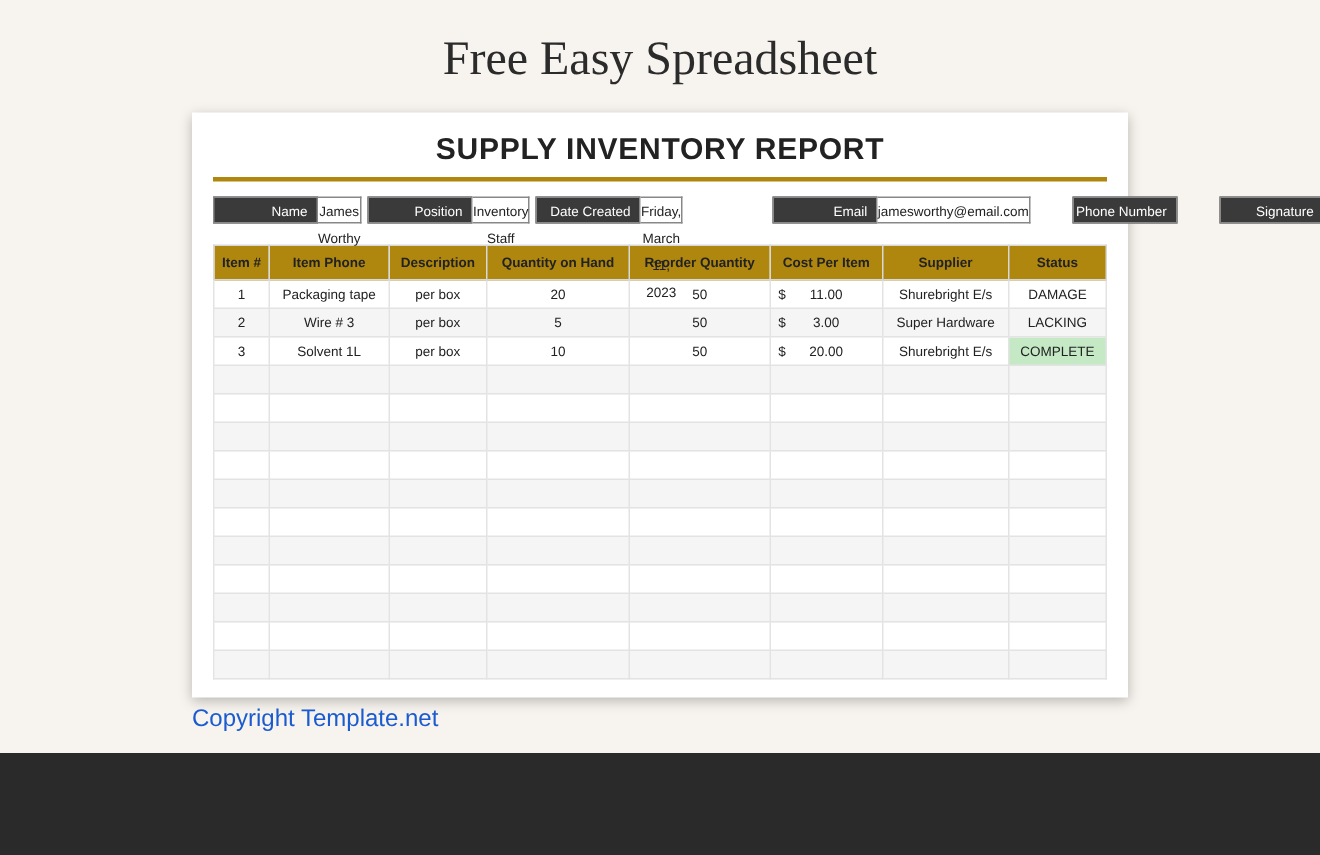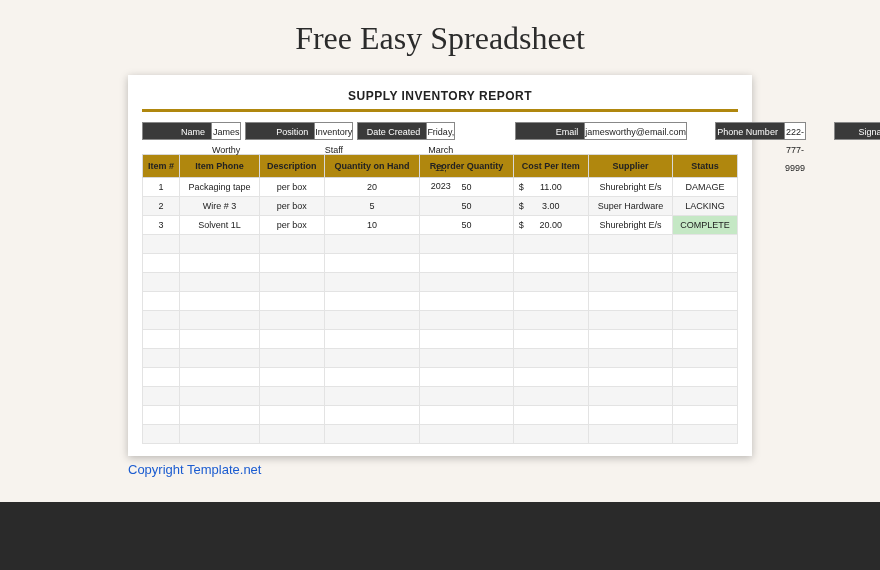--- a/index.html
+++ b/index.html
@@ -29,21 +29,21 @@
   width: 624px;
   margin: 0 auto;
   background: #fff;
   box-shadow: 0 2px 8px rgba(0,0,0,.25);
   padding: 14px 14px 12px;
   position: relative;
   z-index: 2;
 }
 .report-title {
   text-align: center;
-  font-size: 12px;
+  font-size: 20px;
   font-weight: 700;
   letter-spacing: .5px;
   color: #222;
   padding-bottom: 6px;
 }
 .divider {
   height: 3px;
   background: #b0870e;
   margin-bottom: 10px;
 }
@@ -99,21 +99,21 @@
   height: 18px;
   color: #222;
 }
 .table tbody tr:nth-child(even) td { background: #f5f5f5; }
 .cost-cell { text-align: right; position: relative; padding-right: 8px; }
 .cost-cell .sym { position: absolute; left: 5px; }
 .status-complete { background: #c5e8c5 !important; }
 .copyright {
   width: 624px;
   margin: 6px auto 4px;
-  font-size: 13px;
+  font-size: 16px;
   color: #1a5bd0;
   position: relative;
   z-index: 2;
 }
 </style>
 </head>
 <body>
 
 <div class="page-title">Free Easy Spreadsheet</div>
 
@@ -136,21 +136,20 @@
           <div class="field-value">Friday, March 11, 2023</div>
         </div>
       </div>
     <div class="info-col right" id="info-right">
         <div class="field">
           <div class="field-label">Email</div>
           <div class="field-value">jamesworthy@email.com</div>
         </div>
         <div class="field">
           <div class="field-label">Phone Number</div>
-          <div class="field-value">222-777-9999</div>
         </div>
         <div class="field">
           <div class="field-label">Signature</div>
           <div class="field-value"></div>
         </div>
       </div>
   </div>
 
   <table class="table">
     <thead>

